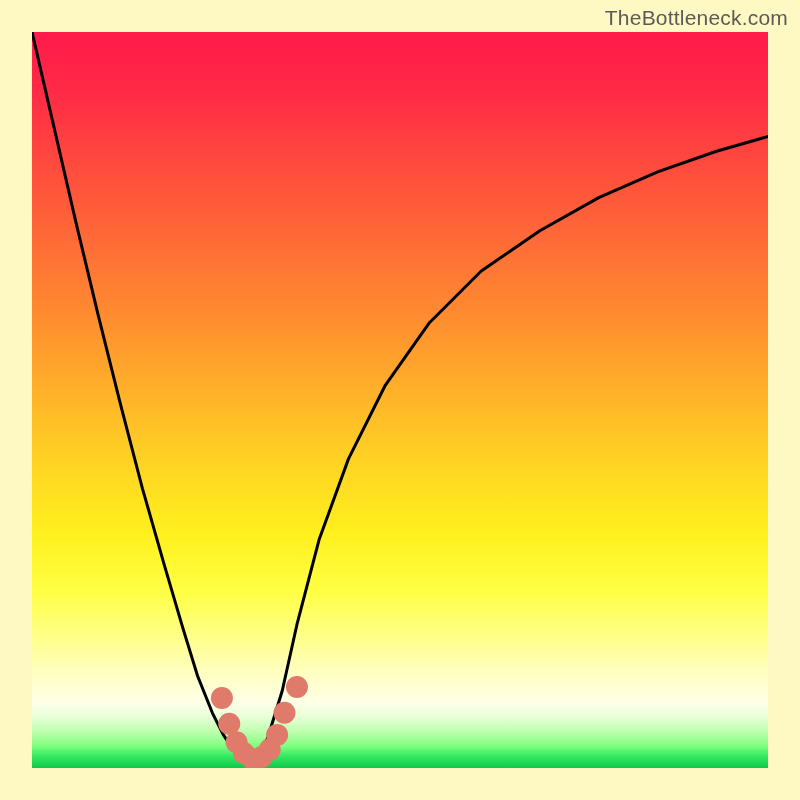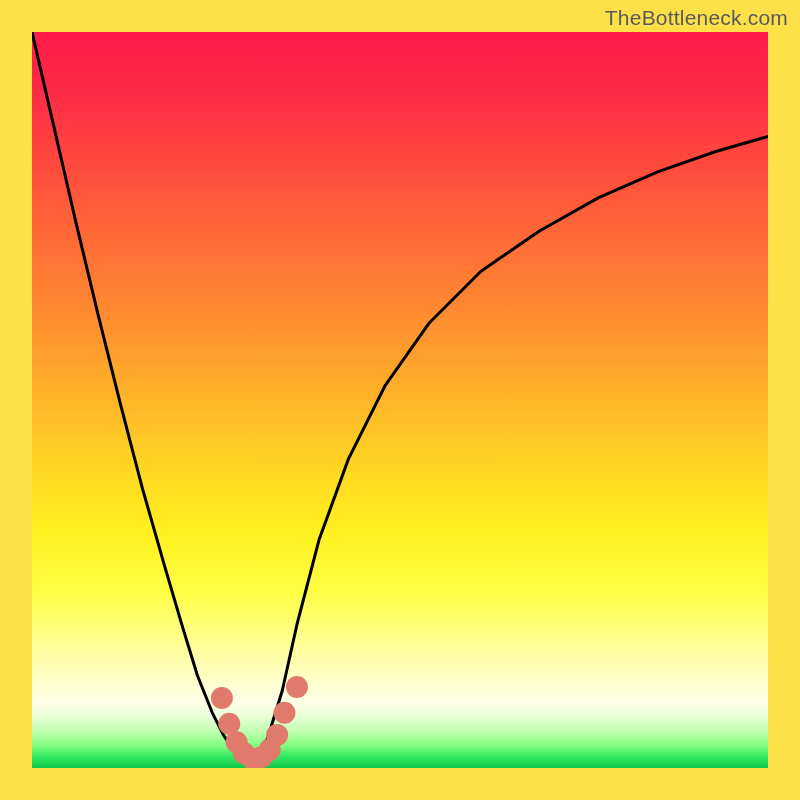--- a/index.html
+++ b/index.html
@@ -10,21 +10,21 @@
     overflow: hidden;
     background: #000;
     font-family: Arial, Helvetica, sans-serif;
   }
   .frame {
     position: absolute;
     left: 0;
     top: 0;
     width: 800px;
     height: 800px;
-    background: #fde047;
+    background: #fef9c3;
   }
   .plot {
     position: absolute;
     left: 32px;
     top: 32px;
     width: 736px;
     height: 736px;
     background: linear-gradient(to bottom,
       #ff1a4b 0%,
       #ff2a46 8%,

